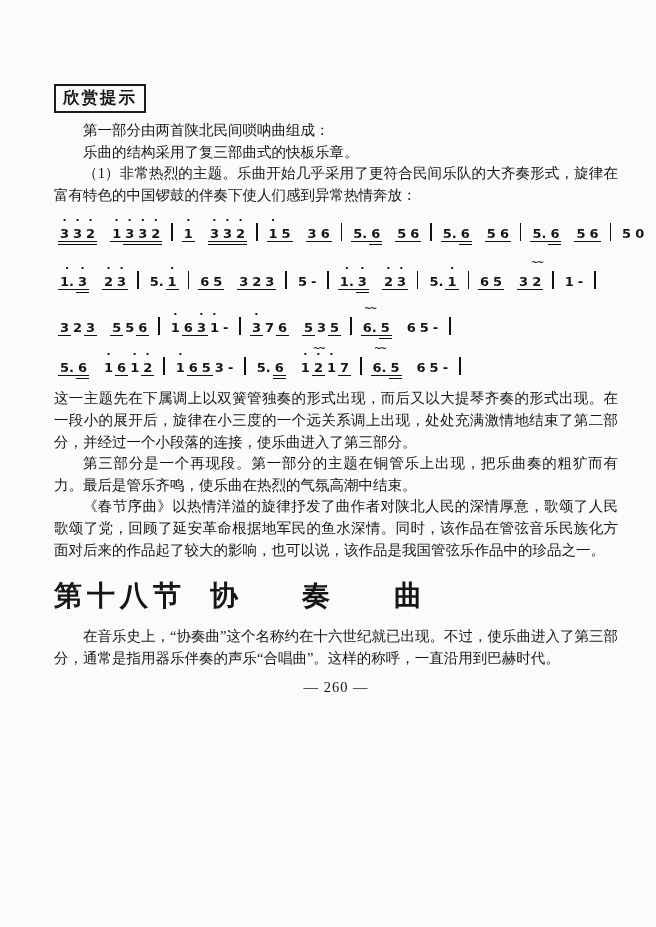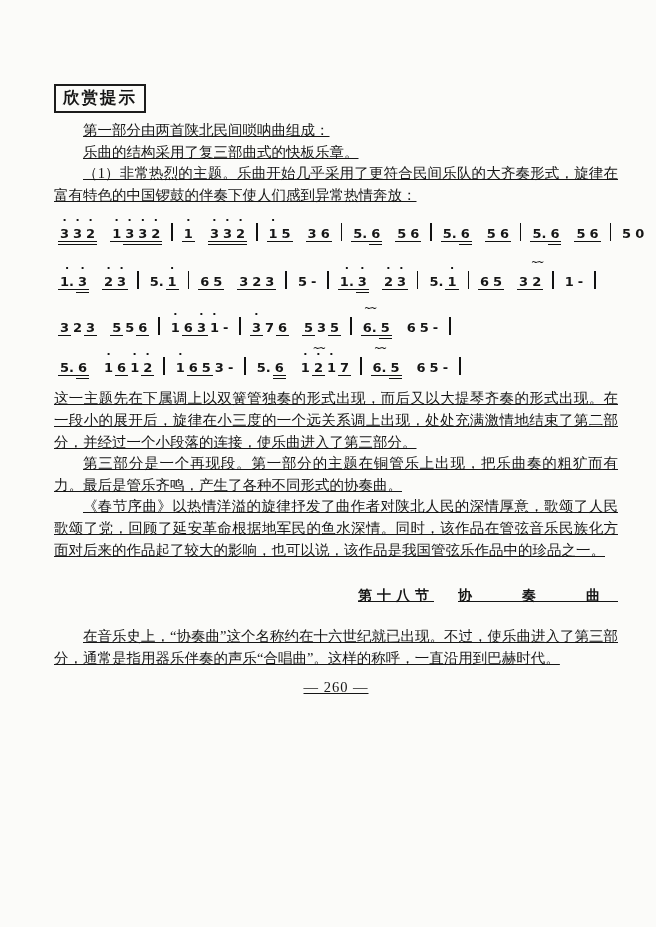--- a/index.html
+++ b/index.html
@@ -1,21 +1,21 @@
 <!DOCTYPE html>
 <html><head>
 <meta charset="utf-8">
 <style>
   html,body{margin:0;padding:0;}
   body{width:656px;height:927px;background:#fbfbf9;overflow:hidden;}
   .page{
     box-sizing:border-box;width:656px;height:927px;
     padding:84px 38px 0 54px;
     font-family:"Liberation Serif","DejaVu Serif",serif;
-    color:#161616;font-size:14.5px;line-height:21.6px;text-decoration:underline;
+    color:#161616;font-size:14.5px;line-height:21.6px;
   }
   .label-box{
     display:inline-block;border:2px solid #1c1c1c;
     padding:1px 7px 2px;font-weight:bold;font-size:16.5px;
     letter-spacing:2px;margin:0 0 7px 0;line-height:22px;
   }
   .para{margin:0;text-align:justify;}
   .para.indent{text-indent:2em;}
 
   
@@ -27,22 +27,22 @@
   .measure{display:inline-block;}
   .note{display:inline-block;position:relative;padding:0 2px;line-height:15px;}
   .note.u1{border-bottom:1.5px solid #111;}
   .note.u2{border-bottom:4px double #111;}
   .dot-above{position:absolute;top:-8px;left:0;right:0;text-align:center;font-size:11px;line-height:6px;}
   .trill{position:absolute;top:-15px;left:0;right:0;text-align:center;font-size:9px;letter-spacing:-2px;line-height:7px;}
   .gap{display:inline-block;width:13px;}
   .bar{display:inline-block;width:1.5px;height:18px;background:#111;margin:0 9px;vertical-align:-3px;}
 
   .section-heading{
-    text-align:right;margin:20px 0 15px 0;
-    font-size:14px;font-weight:bold;line-height:30px;
+    text-align:left;margin:20px 0 15px 0;
+    font-size:28px;font-weight:bold;line-height:30px;
   }
   .section-heading .num{letter-spacing:5px;}
   .section-heading .ttl{margin-left:24px;letter-spacing:18px;}
   .footer{text-align:center;margin-top:8px;font-size:14.5px;letter-spacing:1px;}
 </style>
 </head>
 <body>
 
 <div class="page">
 
@@ -57,21 +57,21 @@
   <div class="notation"><span class="measure"><span class="note u2"><span>3</span><span class="dot-above">·</span></span><span class="note u2"><span>3</span><span class="dot-above">·</span></span><span class="note u2"><span>2</span><span class="dot-above">·</span></span><span class="gap"></span><span class="note u1"><span>1</span><span class="dot-above">·</span></span><span class="note u2"><span>3</span><span class="dot-above">·</span></span><span class="note u2"><span>3</span><span class="dot-above">·</span></span><span class="note u2"><span>2</span><span class="dot-above">·</span></span></span><span class="bar"></span><span class="measure"><span class="note u1"><span>1</span><span class="dot-above">·</span></span><span class="gap"></span><span class="note u2"><span>3</span><span class="dot-above">·</span></span><span class="note u2"><span>3</span><span class="dot-above">·</span></span><span class="note u2"><span>2</span><span class="dot-above">·</span></span></span><span class="bar"></span><span class="measure"><span class="note u1"><span>1</span><span class="dot-above">·</span></span><span class="note u1"><span>5</span></span><span class="gap"></span><span class="note u1"><span>3</span></span><span class="note u1"><span>6</span></span></span><span class="bar"></span><span class="measure"><span class="note u1"><span>5.</span></span><span class="note u2"><span>6</span></span><span class="gap"></span><span class="note u1"><span>5</span></span><span class="note u1"><span>6</span></span></span><span class="bar"></span><span class="measure"><span class="note u1"><span>5.</span></span><span class="note u2"><span>6</span></span><span class="gap"></span><span class="note u1"><span>5</span></span><span class="note u1"><span>6</span></span></span><span class="bar"></span><span class="measure"><span class="note u1"><span>5.</span></span><span class="note u2"><span>6</span></span><span class="gap"></span><span class="note u1"><span>5</span></span><span class="note u1"><span>6</span></span></span><span class="bar"></span><span class="measure"><span class="note"><span>5</span></span><span class="note"><span>0</span></span></span></div>
 
 
   <div class="notation"><span class="measure"><span class="note u1"><span>1.</span><span class="dot-above">·</span></span><span class="note u2"><span>3</span><span class="dot-above">·</span></span><span class="gap"></span><span class="note u1"><span>2</span><span class="dot-above">·</span></span><span class="note u1"><span>3</span><span class="dot-above">·</span></span></span><span class="bar"></span><span class="measure"><span class="note"><span>5.</span></span><span class="note u1"><span>1</span><span class="dot-above">·</span></span></span><span class="bar"></span><span class="measure"><span class="note u1"><span>6</span></span><span class="note u1"><span>5</span></span><span class="gap"></span><span class="note u1"><span>3</span></span><span class="note u1"><span>2</span></span><span class="note u1"><span>3</span></span></span><span class="bar"></span><span class="measure"><span class="note"><span>5</span></span><span class="note"><span>-</span></span></span><span class="bar"></span><span class="measure"><span class="note u1"><span>1.</span><span class="dot-above">·</span></span><span class="note u2"><span>3</span><span class="dot-above">·</span></span><span class="gap"></span><span class="note u1"><span>2</span><span class="dot-above">·</span></span><span class="note u1"><span>3</span><span class="dot-above">·</span></span></span><span class="bar"></span><span class="measure"><span class="note"><span>5.</span></span><span class="note u1"><span>1</span><span class="dot-above">·</span></span></span><span class="bar"></span><span class="measure"><span class="note u1"><span>6</span></span><span class="note u1"><span>5</span></span><span class="gap"></span><span class="note u1"><span>3</span></span><span class="note u1"><span>2</span><span class="trill">~~</span></span></span><span class="bar"></span><span class="measure"><span class="note"><span>1</span></span><span class="note"><span>-</span></span></span><span class="bar"></span></div>
 
 
   <div class="notation tight"><span class="measure"><span class="note u1"><span>3</span></span><span class="note"><span>2</span></span><span class="note u1"><span>3</span></span><span class="gap"></span><span class="note u1"><span>5</span></span><span class="note"><span>5</span></span><span class="note u1"><span>6</span></span></span><span class="bar"></span><span class="measure"><span class="note"><span>1</span><span class="dot-above">·</span></span><span class="note u1"><span>6</span></span><span class="note u1"><span>3</span><span class="dot-above">·</span></span><span class="note"><span>1</span><span class="dot-above">·</span></span><span class="note"><span>-</span></span></span><span class="bar"></span><span class="measure"><span class="note u1"><span>3</span><span class="dot-above">·</span></span><span class="note"><span>7</span></span><span class="note u1"><span>6</span></span><span class="gap"></span><span class="note u1"><span>5</span></span><span class="note"><span>3</span></span><span class="note u1"><span>5</span></span></span><span class="bar"></span><span class="measure"><span class="note u1"><span>6.</span><span class="trill">~~</span></span><span class="note u2"><span>5</span></span><span class="gap"></span><span class="note"><span>6</span></span><span class="note"><span>5</span></span><span class="note"><span>-</span></span></span><span class="bar"></span></div>
   <div class="notation"><span class="measure"><span class="note u1"><span>5.</span></span><span class="note u2"><span>6</span></span><span class="gap"></span><span class="note"><span>1</span><span class="dot-above">·</span></span><span class="note u1"><span>6</span></span><span class="note"><span>1</span><span class="dot-above">·</span></span><span class="note u1"><span>2</span><span class="dot-above">·</span></span></span><span class="bar"></span><span class="measure"><span class="note"><span>1</span><span class="dot-above">·</span></span><span class="note u1"><span>6</span></span><span class="note u1"><span>5</span></span><span class="note"><span>3</span></span><span class="note"><span>-</span></span></span><span class="bar"></span><span class="measure"><span class="note"><span>5.</span></span><span class="note u2"><span>6</span></span><span class="gap"></span><span class="note"><span>1</span><span class="dot-above">·</span></span><span class="note u1"><span>2</span><span class="dot-above">·</span><span class="trill">~~</span></span><span class="note"><span>1</span><span class="dot-above">·</span></span><span class="note u1"><span>7</span></span></span><span class="bar"></span><span class="measure"><span class="note u1"><span>6.</span><span class="trill">~~</span></span><span class="note u2"><span>5</span></span><span class="gap"></span><span class="note"><span>6</span></span><span class="note"><span>5</span></span><span class="note"><span>-</span></span></span><span class="bar"></span></div>
 
   <p class="para">这一主题先在下属调上以双簧管独奏的形式出现，而后又以大提琴齐奏的形式出现。在一段小的展开后，旋律在小三度的一个远关系调上出现，处处充满激情地结束了第二部分，并经过一个小段落的连接，使乐曲进入了第三部分。</p>
-  <p class="para indent">第三部分是一个再现段。第一部分的主题在铜管乐上出现，把乐曲奏的粗犷而有力。最后是管乐齐鸣，产生了各种不同形式的协奏曲。</p>
+  <p class="para indent">第三部分是一个再现段。第一部分的主题在铜管乐上出现，把乐曲奏的粗犷而有力。最后是管乐齐鸣，使乐曲在热烈的气氛高潮中结束。</p>
   <p class="para indent">《春节序曲》以热情洋溢的旋律抒发了曲作者对陕北人民的深情厚意，歌颂了人民歌颂了党，回顾了延安革命根据地军民的鱼水深情。同时，该作品在管弦音乐民族化方面对后来的作品起了较大的影响，也可以说，该作品是我国管弦乐作品中的珍品之一。</p>
 
   <h2 class="section-heading">
     <span class="num">第十八节</span><span class="ttl">协　奏　曲</span>
   </h2>
 
   <p class="para indent">在音乐史上，“协奏曲”这个名称约在十六世纪就已出现。不过，使乐曲进入了第三部分，通常是指用器乐伴奏的声乐“合唱曲”。这样的称呼，一直沿用到巴赫时代。</p>
 
   <div class="footer">—  260  —</div>
 

